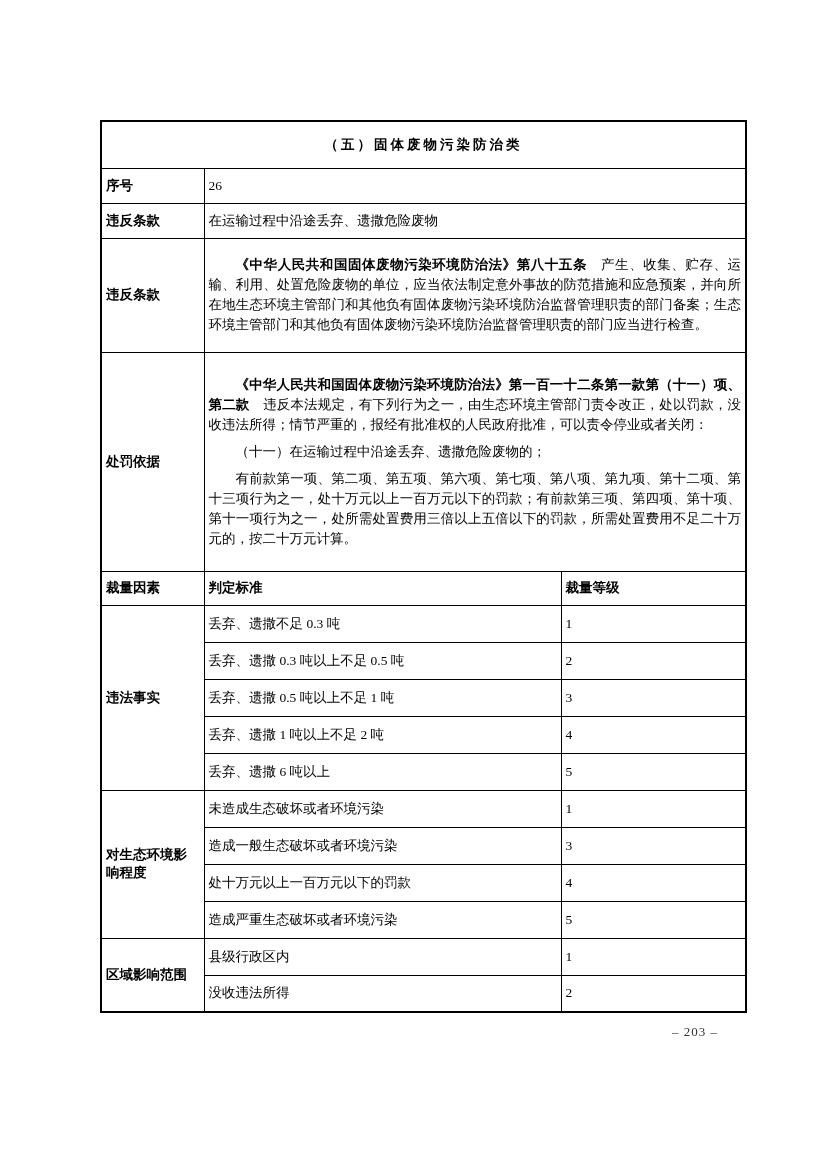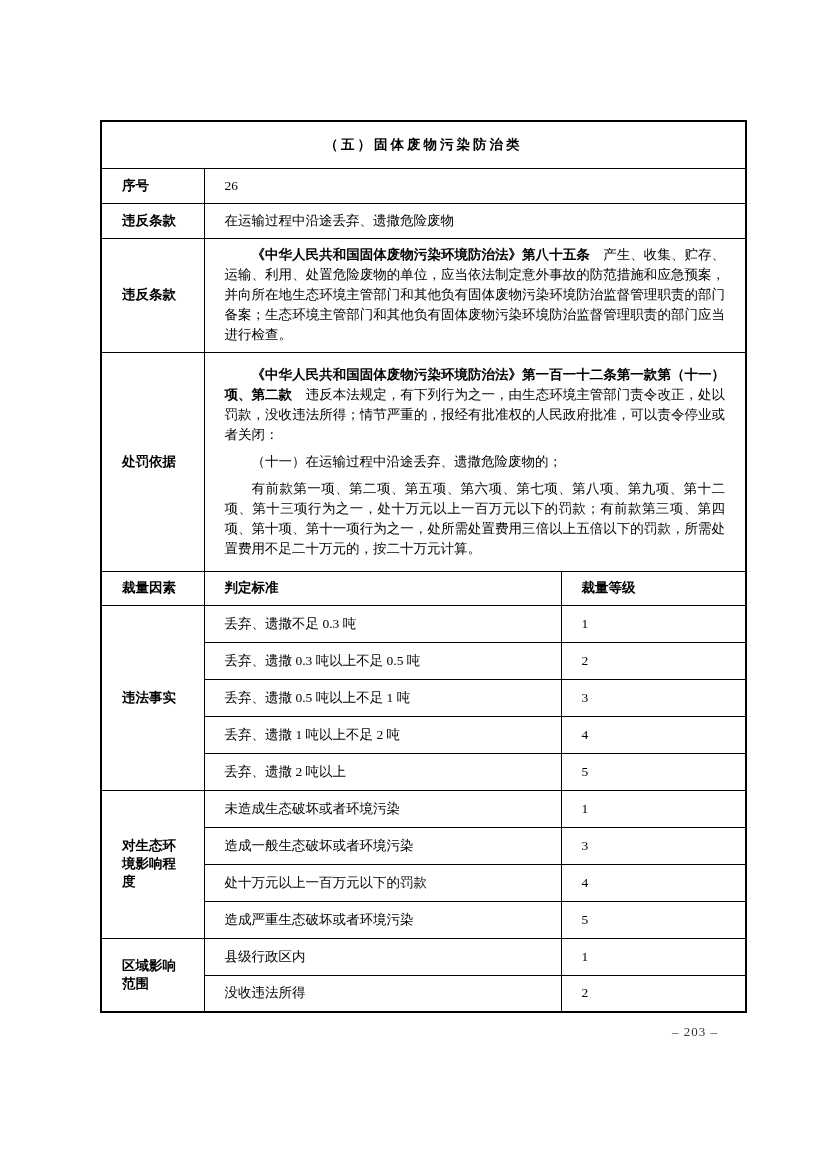--- a/index.html
+++ b/index.html
@@ -9,21 +9,21 @@
     color:#000;
   }
   .page{position:relative;width:827px;height:1169px;background:#fff;overflow:hidden;}
   table.doc-table{
     position:absolute;left:100px;top:120px;width:645px;
     border-collapse:collapse;table-layout:fixed;
     border:2px solid #000;
   }
   .doc-table td{
     border:1px solid #000;
-    padding:2px 20px;
+    padding:2px 4px;
     font-size:13.5px;
     vertical-align:middle;
     word-break:break-all;
   }
   tr.h-title{height:47px;}
   tr.h-basic{height:35px;}
   tr.h-clause{height:114px;}
   tr.h-penalty{height:219px;}
   tr.h-header{height:34px;}
   tr.h-row{height:37px;}
@@ -105,21 +105,21 @@
       </tr>
       <tr class="h-row">
         <td class="std-cell">丢弃、遗撒 0.5 吨以上不足 1 吨</td>
         <td class="lvl-cell">3</td>
       </tr>
       <tr class="h-row">
         <td class="std-cell">丢弃、遗撒 1 吨以上不足 2 吨</td>
         <td class="lvl-cell">4</td>
       </tr>
       <tr class="h-row">
-        <td class="std-cell">丢弃、遗撒 2 吨以上</td>
+        <td class="std-cell">丢弃、遗撒 6 吨以上</td>
         <td class="lvl-cell">5</td>
       </tr>
 
       <tr class="h-row">
         <td rowspan="4" class="label-cell">对生态环境影响程度</td>
         <td class="std-cell">未造成生态破坏或者环境污染</td>
         <td class="lvl-cell">1</td>
       </tr>
       <tr class="h-row">
         <td class="std-cell">造成一般生态破坏或者环境污染</td>

